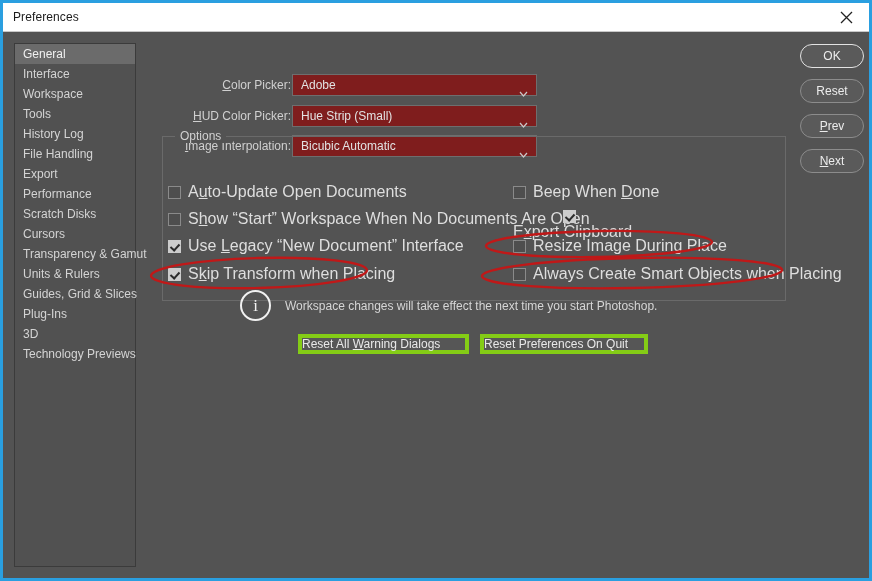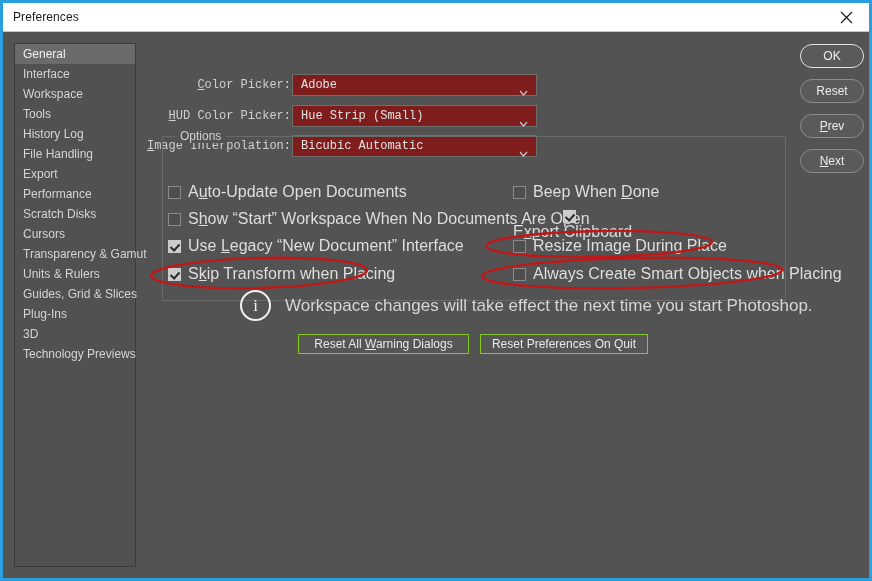--- a/index.html
+++ b/index.html
@@ -87,21 +87,20 @@
   }
   .side-item.selected {
     background: #6b6b6b;
     color: #f0f0f0;
   }
 
   
   .field-row {
     position: absolute;
     height: 22px;
-    font-family: Liberation Mono, monospace;
   }
   .field-label {
     position: absolute;
     right: 0;
     top: 0;
     height: 22px;
     line-height: 22px;
     font-size: 12px;
     color: #d0d0d0;
     white-space: nowrap;
@@ -206,37 +205,37 @@
     color: #f1f1f1;
     font-size: 17px;
     font-family: "Liberation Serif", serif;
     display: flex;
     align-items: center;
     justify-content: center;
     flex: 0 0 27px;
   }
   #info-text {
     margin-left: 14px;
-    font-size: 17px;
+    font-size: 12px;
     color: #d6d6d6;
     white-space: nowrap;
   }
 
   
   .flat-button {
     position: absolute;
     height: 20px;
     background: #565656;
-    border: 1px solid #84cc16;
+    border: 4px solid #84cc16;
     box-sizing: border-box;
     color: #e8e8e8;
     font-size: 12px;
     display: flex;
     align-items: center;
-    justify-content: center;
+    justify-content: flex-start;
     cursor: pointer;
     white-space: nowrap;
   }
 
   
   .pill-button {
     position: absolute;
     left: 797px;
     width: 64px;
     height: 24px;

